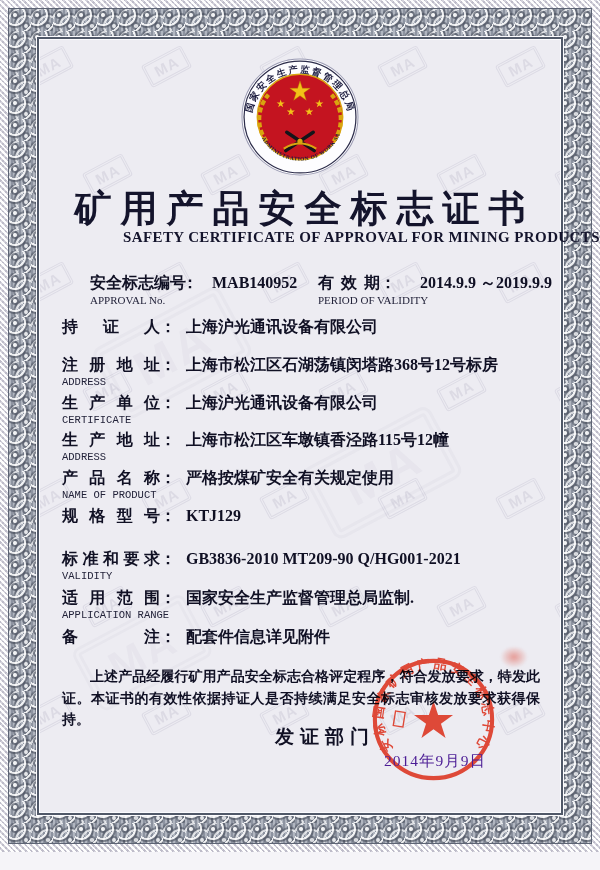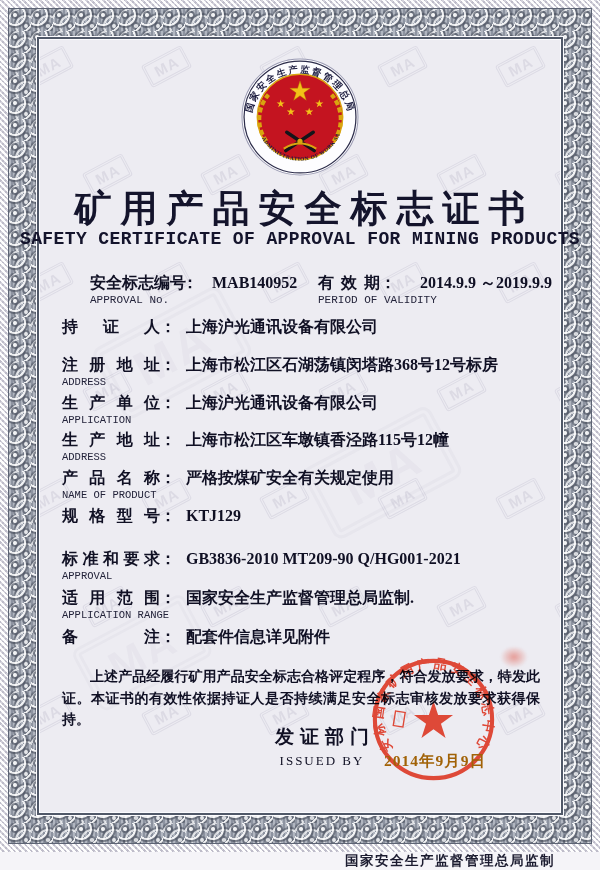--- a/index.html
+++ b/index.html
@@ -33,44 +33,44 @@
   .wm-layer{position:absolute;left:40px;top:40px;width:520px;height:776px;overflow:hidden;z-index:1;}
   .wm{position:absolute;font-family:"Liberation Sans","DejaVu Sans",sans-serif;font-weight:bold;
     font-size:15px;color:rgba(125,122,150,.20);border:3px double rgba(150,148,172,.26);
     border-radius:3px;padding:1px 7px;letter-spacing:1px;}
 
   
   .content{position:absolute;inset:0;z-index:2;color:var(--ink);}
   .emblem{position:absolute;left:241px;top:58px;width:118px;height:118px;}
   .title{position:absolute;left:0;top:184px;width:100%;text-align:center;
     font-size:37px;font-weight:bold;letter-spacing:9px;padding-left:9px;color:var(--ink);}
-  .subtitle{position:absolute;left:0;top:229px;width:100%;text-align:center;
-    font-size:18px;font-weight:bold;letter-spacing:.4px;color:var(--ink);font-family:Liberation Mono, monospace;}
+  .subtitle{position:absolute;left:0;top:229px;width:100%;text-align:right;
+    font-size:15px;font-weight:bold;letter-spacing:.4px;color:var(--ink);}
 
   .row{position:absolute;left:62px;right:44px;}
   .line{font-size:16px;font-weight:bold;line-height:21px;white-space:nowrap;color:#101024;}
   .zl{display:inline-block;width:98px;text-align:justify;text-align-last:justify;vertical-align:baseline;}
   .zl.spread{display:inline-flex;justify-content:space-between;}
   .zl-narrow{width:92px;}
   .zl-mini{display:inline-block;width:62px;text-align:justify;text-align-last:justify;}
   .zl-mini.spread{display:inline-flex;justify-content:space-between;}
   .colon{font-weight:bold;}
   .val{margin-left:10px;}
   .sub{font-size:10.5px;line-height:13px;margin-top:1px;color:#23233a;
     font-family:"Liberation Mono","DejaVu Sans Mono",monospace;}
-  .sub.serif{font-family:Liberation Mono, monospace;font-size:11px;}
+  .sub.serif{font-family:Liberation Serif, serif;font-size:11px;}
   .fieldB{position:absolute;left:228px;top:0;}
 
   .declaration{position:absolute;left:62px;top:666px;width:478px;font-size:14px;font-weight:bold;
     line-height:21.5px;text-indent:2em;color:#101024;text-align:justify;}
   .issued{position:absolute;left:237px;top:724px;width:170px;text-align:center;}
   .issued .zh{font-size:19px;font-weight:bold;letter-spacing:6px;padding-left:6px;color:#101024;}
   .issued .en{font-size:13px;letter-spacing:2px;margin-top:3px;color:#101024;}
-  .issue-date{position:absolute;left:384px;top:751px;font-size:15.5px;font-weight:bold;
-    letter-spacing:1px;color:#a16207;z-index:5;}
+  .issue-date{position:absolute;left:384px;top:751px;font-size:15.5px;font-weight:normal;
+    letter-spacing:1px;color:#4c1d95;z-index:5;}
   .stamp{position:absolute;left:370px;top:656px;width:127px;height:127px;
     mix-blend-mode:multiply;opacity:.92;z-index:4;}
   .smudge{position:absolute;left:500px;top:646px;width:28px;height:22px;border-radius:50%;
     background:radial-gradient(ellipse, rgba(221,58,40,.45), rgba(221,58,40,0) 70%);
     filter:blur(1px);z-index:3;}
   .footer{position:absolute;top:852px;right:45px;font-size:13.5px;font-weight:bold;
     letter-spacing:1.5px;color:#1c1c30;z-index:2;}
 </style>
 </head>
 <body>
@@ -196,21 +196,21 @@
           </span><span class="colon">：</span><span class="val">上海市松江区石湖荡镇闵塔路368号12号标房</span></div>
       <div class="sub">ADDRESS</div>
     </div>
     <div class="row" style="top:392px;">
       <div class="line"><span class="zl spread">
             <span>生</span>
             <span>产</span>
             <span>单</span>
             <span>位</span>
           </span><span class="colon">：</span><span class="val">上海沪光通讯设备有限公司</span></div>
-      <div class="sub">APPLICATION</div>
+      <div class="sub">CERTIFICATE</div>
     </div>
     <div class="row" style="top:429px;">
       <div class="line"><span class="zl spread">
             <span>生</span>
             <span>产</span>
             <span>地</span>
             <span>址</span>
           </span><span class="colon">：</span><span class="val">上海市松江区车墩镇香泾路115号12幢</span></div>
       <div class="sub">ADDRESS</div>
     </div>
@@ -232,21 +232,21 @@
           </span><span class="colon">：</span><span class="val">KTJ129</span></div>
     </div>
     <div class="row" style="top:548px;">
       <div class="line"><span class="zl spread">
             <span>标</span>
             <span>准</span>
             <span>和</span>
             <span>要</span>
             <span>求</span>
           </span><span class="colon">：</span><span class="val">GB3836-2010 MT209-90 Q/HG001-2021</span></div>
-      <div class="sub">APPROVAL</div>
+      <div class="sub">VALIDITY</div>
     </div>
     <div class="row" style="top:587px;">
       <div class="line"><span class="zl spread">
             <span>适</span>
             <span>用</span>
             <span>范</span>
             <span>围</span>
           </span><span class="colon">：</span><span class="val">国家安全生产监督管理总局监制.</span></div>
       <div class="sub">APPLICATION RANGE</div>
     </div>
@@ -254,34 +254,32 @@
       <div class="line"><span class="zl spread">
             <span>备</span>
             <span>注</span>
           </span><span class="colon">：</span><span class="val">配套件信息详见附件</span></div>
     </div>
 
     <p class="declaration">上述产品经履行矿用产品安全标志合格评定程序，符合发放要求，特发此证。本证书的有效性依据持证人是否持续满足安全标志审核发放要求获得保持。</p>
 
     <div class="issued">
       <div class="zh">发证部门</div>
-      <div class="en">ISSUED BY</div>
     </div>
 
     <div class="smudge"></div>
 
     <svg class="stamp" viewBox="0 0 130 130">
       <defs>
           <path id="sArc" d="M 23,95 A 52,52 0 1 1 107,95" fill="none"></path>
         </defs>
       <circle cx="65" cy="65" r="60" fill="none" stroke="var(--stamp_red)" stroke-width="4.2"></circle>
       <use href="#st" transform="translate(65,67) scale(2.1)" fill="var(--stamp_red)"></use>
       <rect x="25" y="57" width="10" height="15" fill="none" stroke="var(--stamp_red)" stroke-width="1.4" transform="rotate(9 30 64)"></rect>
       <text font-size="13.2" font-weight="bold" fill="var(--stamp_red)" letter-spacing="3.2">
         <textPath href="#sArc" startOffset="50%" text-anchor="middle">安标国家矿用产品安全标志中心</textPath>
       </text>
     </svg>
 
     <div class="issue-date">2014年9月9日</div>
   </div>
 
-  <div class="footer">国家安全生产监督管理总局监制</div>
 </div>
 
 </body></html>

